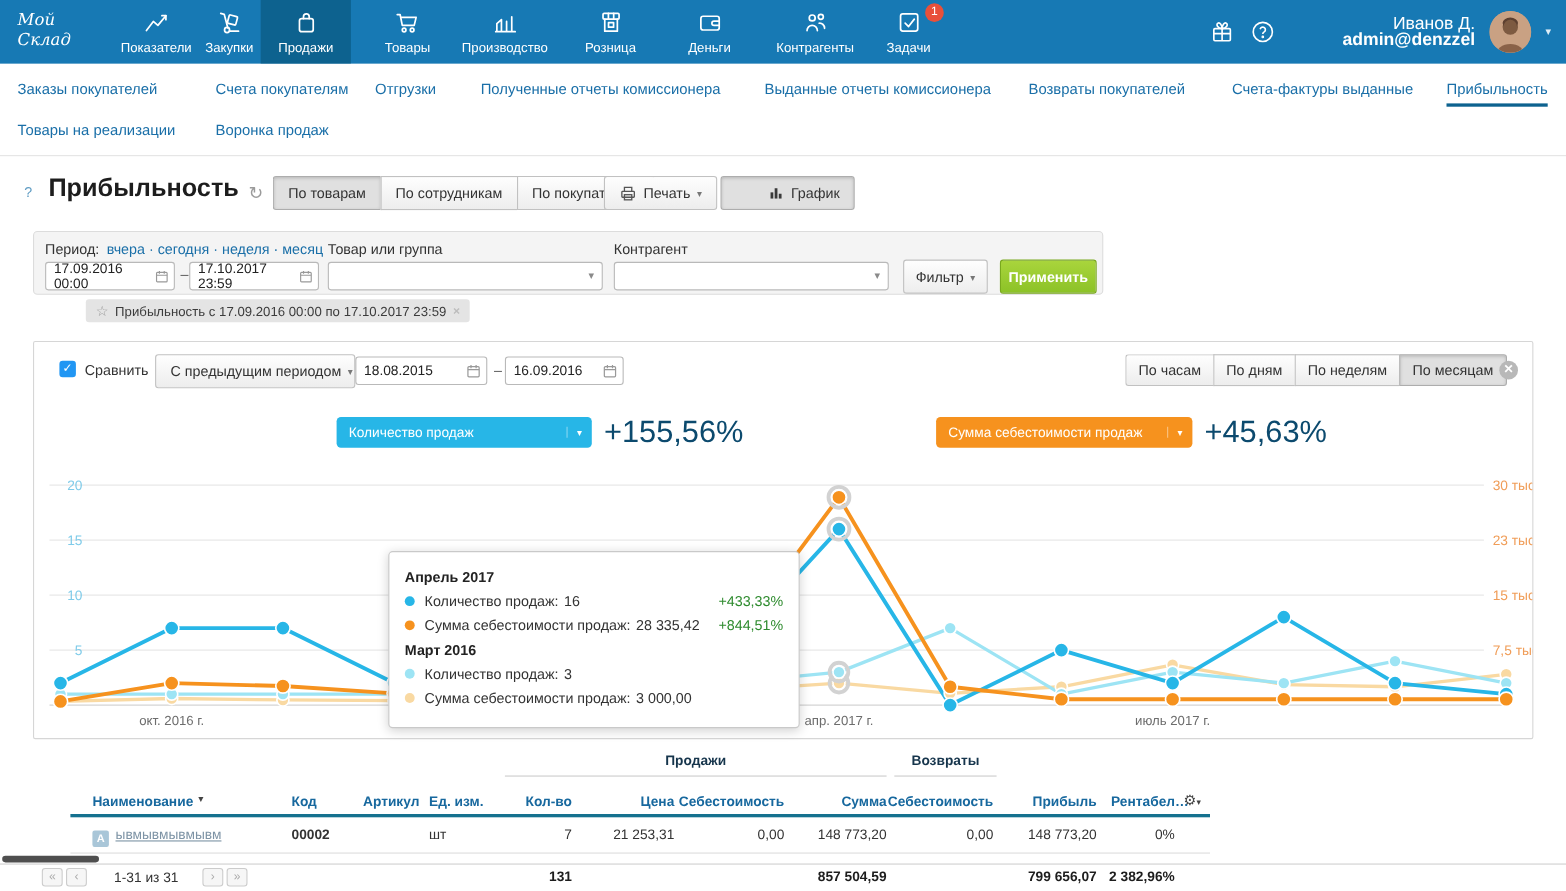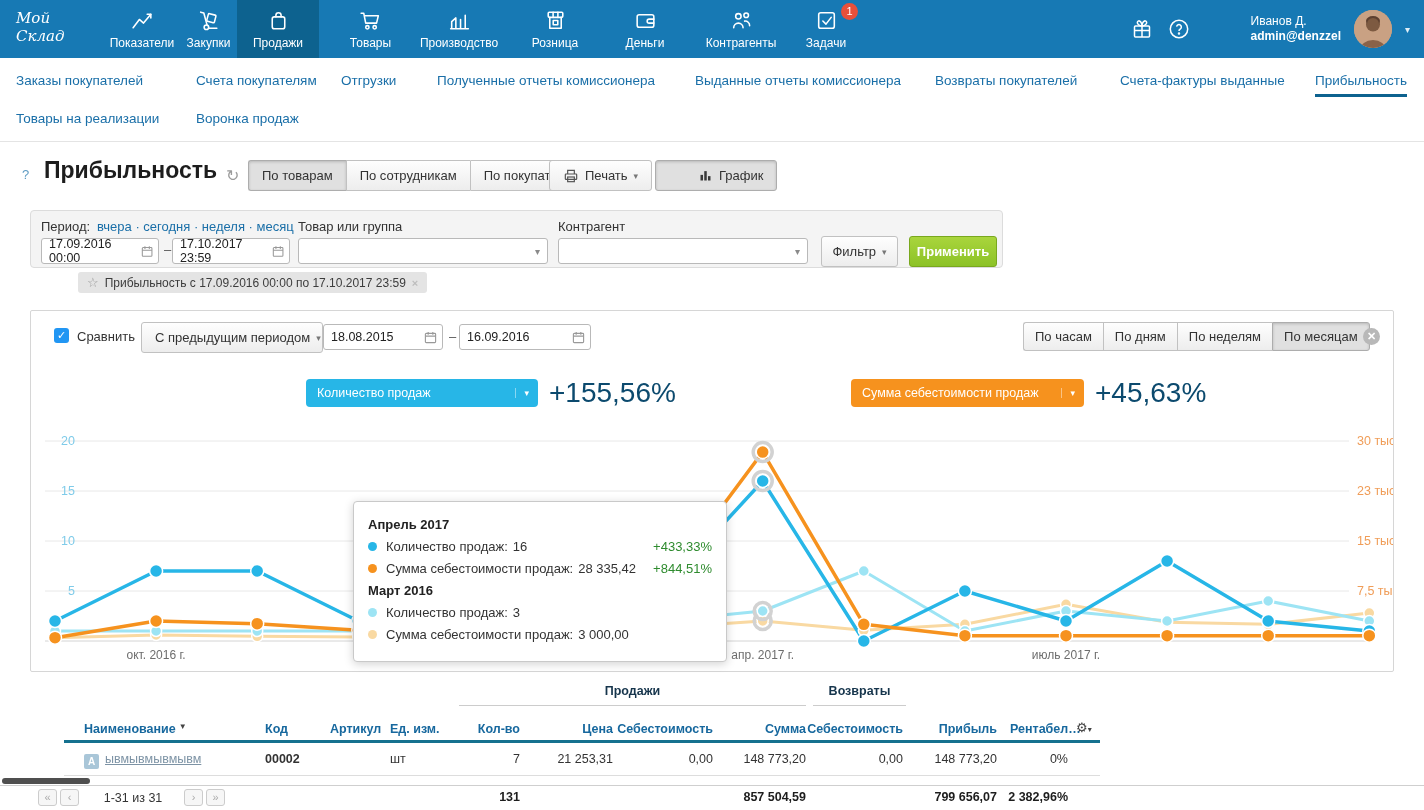--- a/index.html
+++ b/index.html
@@ -13,21 +13,21 @@
         font-size:15px;line-height:18px;color:#fff;}
   .topnav-item{position:absolute;top:0;height:58px;display:flex;flex-direction:column;align-items:center;
         justify-content:center;gap:3px;font-size:12px;color:#fff;cursor:pointer;box-sizing:border-box;}
   .topnav-item.active{background:#0d628f;}
   .topnav-item svg{width:25px;height:25px;}
   .nav-badge{position:absolute;top:3px;right:2px;min-width:17px;height:17px;border-radius:9px;background:#e8503a;
         color:#fff;font-size:11px;line-height:17px;text-align:center;padding:0 2px;box-sizing:border-box;}
   .topbar-right{position:absolute;right:14px;top:0;height:58px;display:flex;align-items:center;gap:13px;}
   .tb-ic{width:24px;height:24px;cursor:pointer;}
   .tb-spacer{width:34px;}
-  .userblock{text-align:left;font-size:12px;line-height:15px;cursor:pointer;}
+  .userblock{text-align:right;font-size:16px;line-height:15px;cursor:pointer;}
   .userblock .email{font-weight:bold;}
   .avatar{width:38px;height:38px;border-radius:50%;overflow:hidden;background:#c99f7e;cursor:pointer;}
   .tb-caret{font-size:10px;color:#dfeef7;cursor:pointer;}
 
   
   .subnav{position:absolute;left:0;top:58px;width:1424px;height:84px;background:#fff;border-bottom:1px solid #e4e4e4;box-sizing:border-box;padding-left:19px;}
   .subnav a{position:absolute;height:30px;line-height:30px;font-size:13.5px;color:#1a6fa8;text-decoration:none;cursor:pointer;}
   .subnav .r1{top:8px;}
   .subnav .r2{top:46px;}
   .subnav a.active{position:absolute;}
@@ -333,21 +333,21 @@
       <span class="caret">▾</span>
     </button>
     <div class="date-input" style="left:292px;top:13px;width:120px">
       <span>18.08.2015</span>
       <svg width="13" height="13" viewBox="0 0 14 14" fill="none" stroke="#999" stroke-width="1.2">
         <rect x="1.5" y="2.5" width="11" height="10" rx="1"></rect>
           <path d="M1.5 5.5 h11 M4.5 1 v3 M9.5 1 v3"></path>
       </svg>
     </div>
     <span class="dash" style="left:418px;top:18px">–</span>
-    <div class="date-input" style="left:428px;top:13px;width:132px">
+    <div class="date-input" style="left:428px;top:13px;width:108px">
       <span>16.09.2016</span>
       <svg width="13" height="13" viewBox="0 0 14 14" fill="none" stroke="#999" stroke-width="1.2">
         <rect x="1.5" y="2.5" width="11" height="10" rx="1"></rect>
           <path d="M1.5 5.5 h11 M4.5 1 v3 M9.5 1 v3"></path>
       </svg>
     </div>
     <div class="seg gran-group" id="grangroup">
         <button class="btn">По часам</button>
         <button class="btn">По дням</button>
         <button class="btn">По неделям</button>

